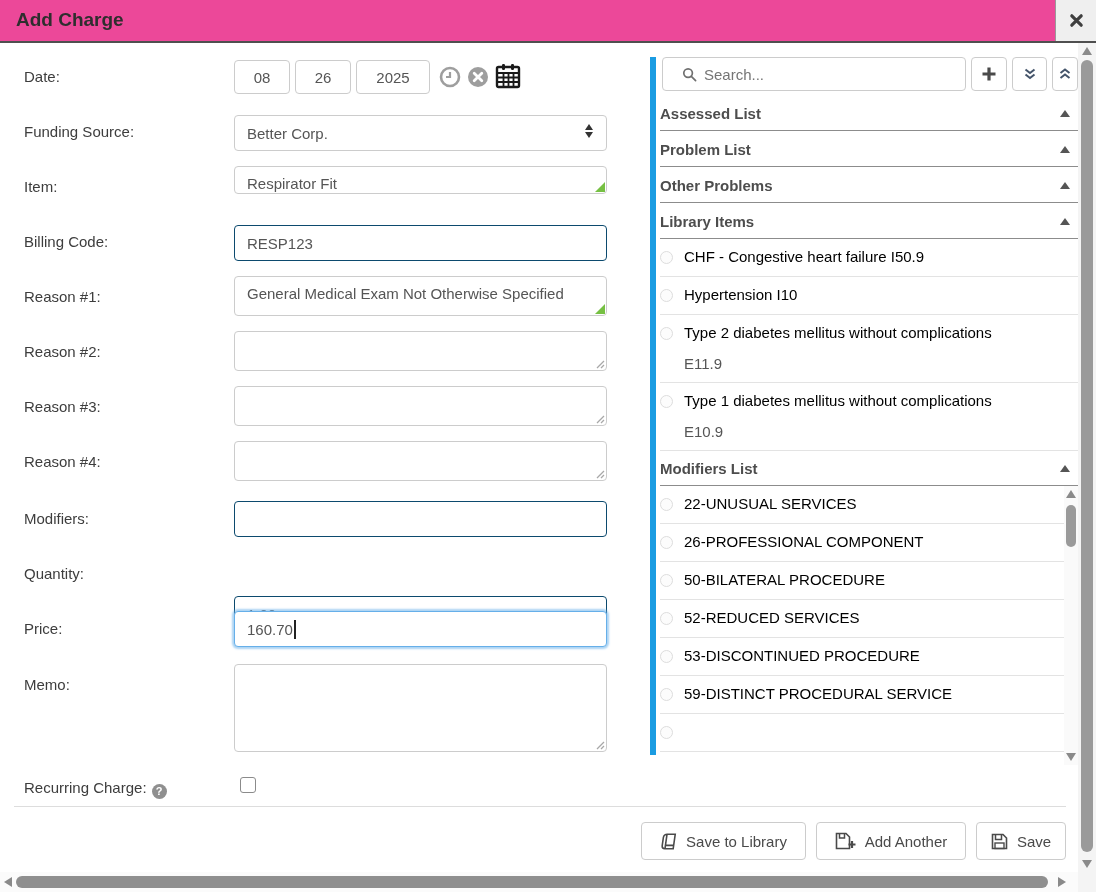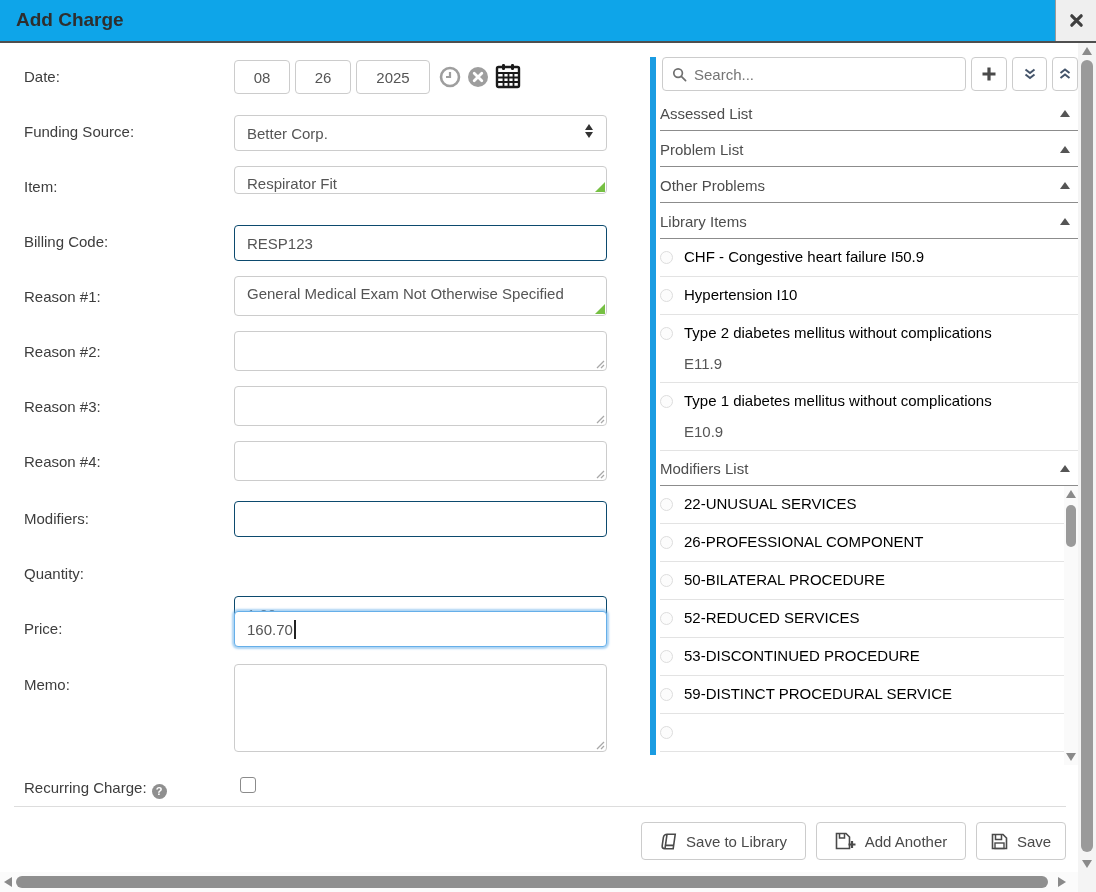--- a/index.html
+++ b/index.html
@@ -1,20 +1,20 @@
 <!DOCTYPE html>
 <html><head>
 <meta charset="utf-8">
 <style>
   * { box-sizing: border-box; margin: 0; padding: 0; }
   html,body { width:1096px; height:892px; }
   body { font-family:"Liberation Sans", sans-serif; background:#fff; position:relative; overflow:hidden; color:#3d3d3d; }
 
   
-  .hdr { position:absolute; left:0; top:0; width:1096px; height:43px; background:#0ea5e9; border-bottom:2px solid #4f4f4f; }
+  .hdr { position:absolute; left:0; top:0; width:1096px; height:43px; background:#ec4899; border-bottom:2px solid #4f4f4f; }
   .hdr h1 { position:absolute; left:16px; top:9px; font-size:19px; font-weight:bold; color:#2e2e2e; }
   .closebtn { position:absolute; right:0; top:0; width:41px; height:41px; background:#efefef; border:none; border-left:1px solid #9a9a9a; cursor:pointer; display:flex; align-items:center; justify-content:center; }
 
   
   .lbl { position:absolute; left:24px; font-size:15px; color:#3d3d3d; }
   .inpt { position:absolute; left:234px; width:373px; height:36px; border:1px solid #0c4a6e; border-radius:4px; font-family:inherit; font-size:15px; color:#555; padding:0 12px; background:#fff; }
   .date-in { position:absolute; height:34px; border:1px solid #ccc; border-radius:4px; font-family:inherit; font-size:15px; color:#555; text-align:center; background:#fff; }
   .ta-wrap { position:absolute; left:234px; width:373px; }
   .ta-wrap textarea { width:100%; height:100%; border:1px solid #ccc; border-radius:4px; resize:none; font-family:inherit; font-size:15px; color:#555; padding:8px 12px; overflow:hidden; background:#fff; }
   .handle { position:absolute; right:2px; bottom:2px; }
@@ -28,25 +28,25 @@
   .dicon { position:absolute; cursor:pointer; display:flex; align-items:center; justify-content:center; }
   .helpdot { display:inline-block; width:15px; height:15px; border-radius:50%; background:#8f8f8f; color:#fff; font-size:11px; font-weight:bold; text-align:center; line-height:15px; vertical-align:-2px; margin-left:5px; cursor:pointer; }
   .chk { position:absolute; left:240px; top:777px; width:16px; height:16px; appearance:none; -webkit-appearance:none; border:1px solid #8b8b8b; border-radius:3px; background:#fff; cursor:pointer; }
   .divider { position:absolute; left:14px; top:806px; width:1052px; height:1px; background:#ddd; }
 
   
   .fbtn { position:absolute; top:822px; height:38px; background:#fff; border:1px solid #ccc; border-radius:4px; font-family:inherit; font-size:15px; color:#4a4a4a; display:flex; align-items:center; justify-content:center; gap:9px; cursor:pointer; }
 
   
   .accent { position:absolute; left:650px; top:57px; width:6px; height:698px; background:#1b9ce2; }
-  .sbox { position:absolute; left:662px; top:57px; width:304px; height:34px; border:1px solid #ccc; border-radius:4px; background:#fff; display:flex; align-items:center; padding:0 9px; }
+  .sbox { position:absolute; left:662px; top:57px; width:304px; height:34px; border:1px solid #ccc; border-radius:4px; background:#fff; display:flex; align-items:center; padding:0 19px; }
   .sbox input { border:none; outline:none; flex:1; font-family:inherit; font-size:15px; color:#555; margin-left:7px; background:transparent; }
   .pbtn { position:absolute; top:57px; height:34px; background:#fff; border:1px solid #ccc; border-radius:4px; cursor:pointer; display:flex; align-items:center; justify-content:center; }
   .sec { position:absolute; left:660px; width:418px; height:35px; border-bottom:1px solid #8c8c8c; display:flex; align-items:center; cursor:pointer; }
-  .sec span { font-size:15px; font-weight:normal; color:#4d4d4d; }
+  .sec span { font-size:15px; font-weight:bold; color:#4d4d4d; }
   .tri-up-sm { position:absolute; right:8px; top:14px; width:0; height:0; border-left:5px solid transparent; border-right:5px solid transparent; border-bottom:7px solid #555; }
   .li { position:absolute; left:660px; border-bottom:1px solid #e3e3e3; cursor:pointer; }
   .dot { position:absolute; left:0; top:12px; width:13px; height:13px; border:1px solid #ddd; border-radius:50%; background:#fcfcfc; }
   .li .l1 { position:absolute; left:24px; top:9px; font-size:15px; color:#000000; white-space:nowrap; }
   .li .l2 { position:absolute; left:24px; top:40px; font-size:15px; color:#555; }
 
   
   .vsb { position:absolute; left:1078px; top:43px; width:18px; height:829px; background:#f4f4f4; }
   .vsb .thumb { position:absolute; left:3px; top:17px; width:12px; height:792px; background:#9a9a9a; border-radius:6px; }
   .isb { position:absolute; left:1064px; top:486px; width:14px; height:279px; background:#fafafa; }

